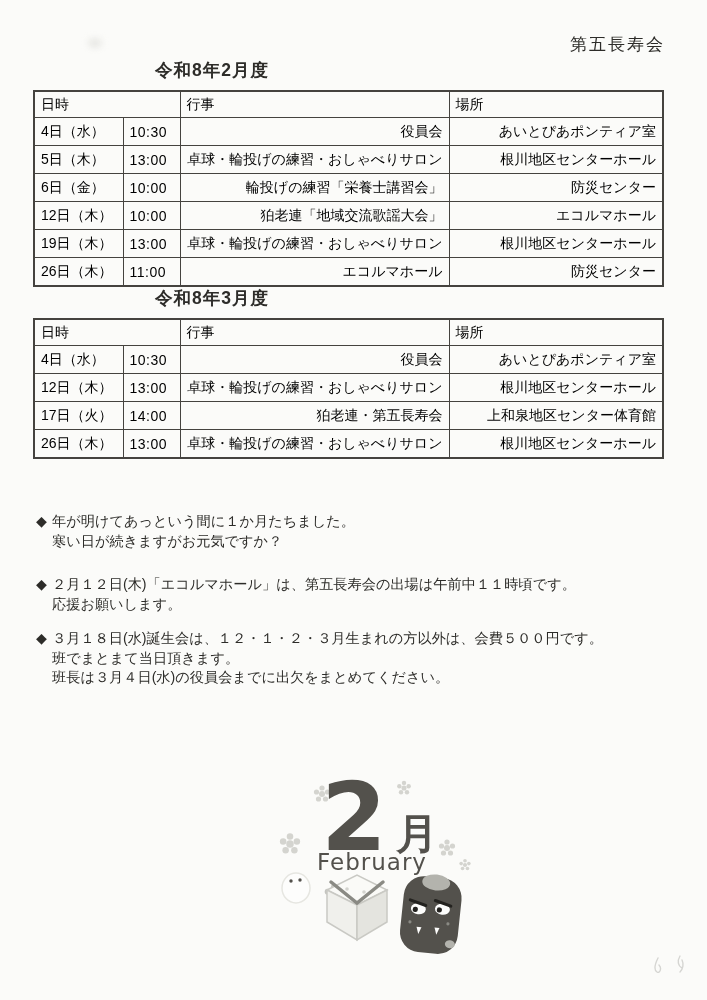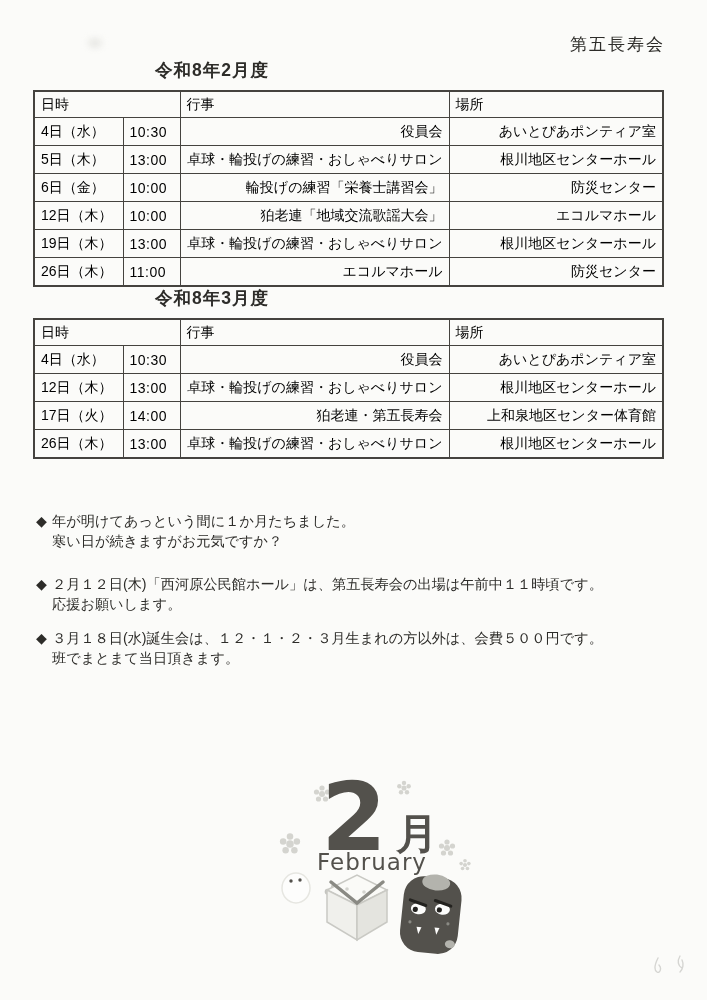--- a/index.html
+++ b/index.html
@@ -184,29 +184,30 @@
   <div class="note n1">
     <span class="bullet">◆</span>
     <span class="lines">
       <div>年が明けてあっという間に１か月たちました。</div>
       <div>寒い日が続きますがお元気ですか？</div>
     </span>
   </div>
   <div class="note n2">
     <span class="bullet">◆</span>
     <span class="lines">
-      <div>２月１２日(木)「西河原公民館ホール」は、第五長寿会の出場は午前中１１時頃です。</div>
+      <div>２月１２日(木)「エコルマホール」は、第五長寿会の出場は午前中１１時頃です。</div>
       <div>応援お願いします。</div>
     </span>
   </div>
   <div class="note n3">
     <span class="bullet">◆</span>
     <span class="lines">
       <div>３月１８日(水)誕生会は、１２・１・２・３月生まれの方以外は、会費５００円です。</div>
       <div>班でまとまて当日頂きます。</div>
+      <div>班長は３月４日(水)の役員会までに出欠をまとめてください。</div>
     </span>
   </div>
 
   <svg class="illus" viewBox="0 0 246 210">
 
     <g fill="#d4d4cf">
       <g transform="translate(70,36)">
           <circle r="3"></circle>
           <circle cx="0" cy="-6" r="2.6"></circle>
           <circle cx="5.5" cy="-2" r="2.6"></circle>

